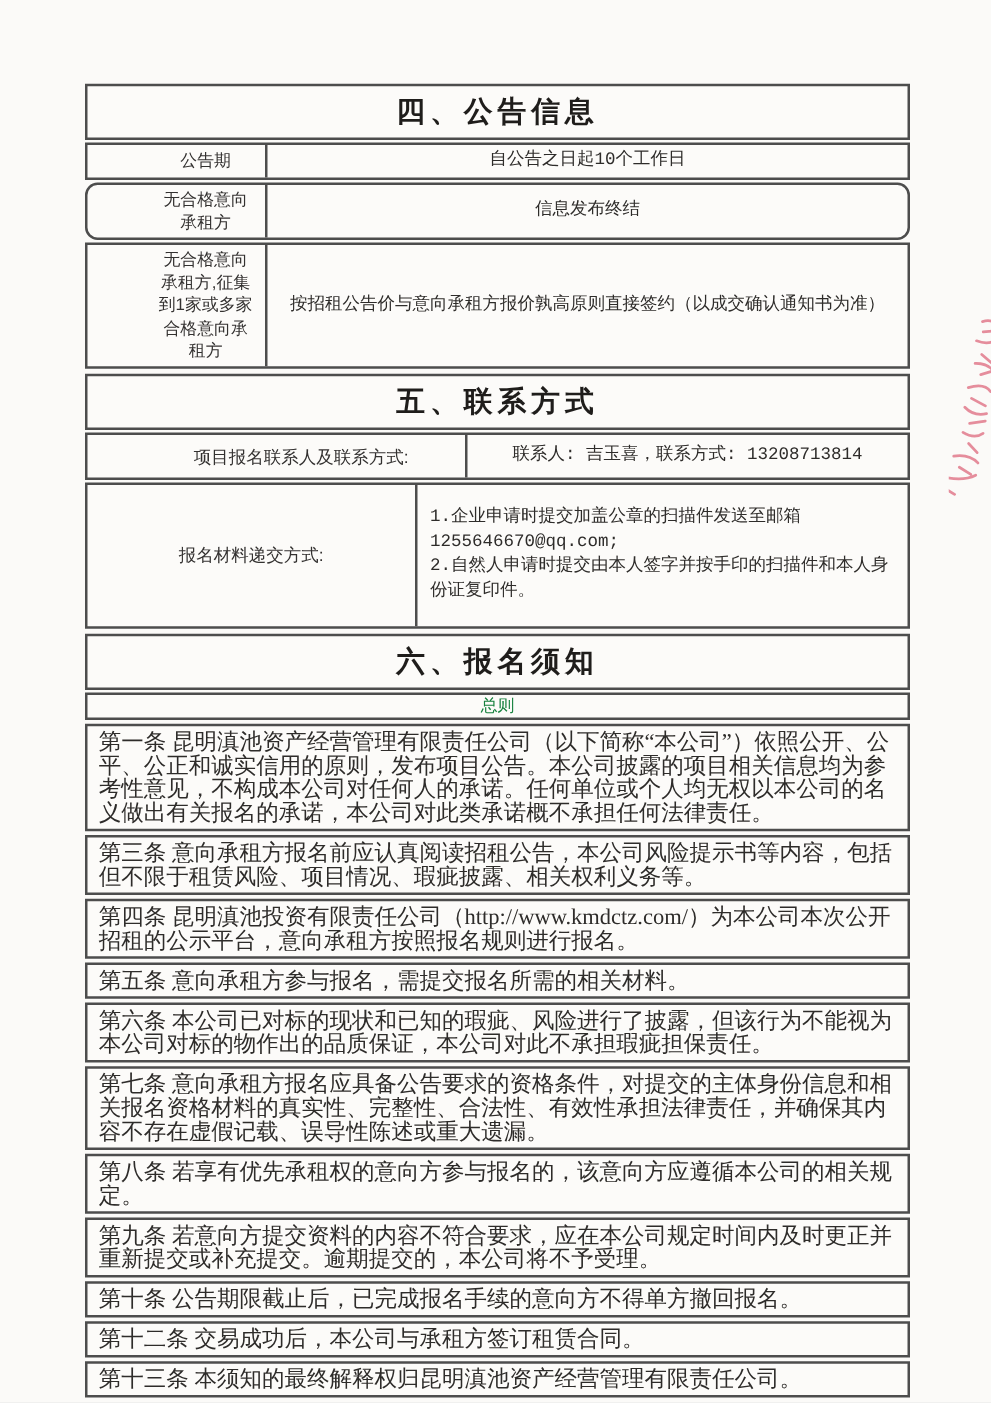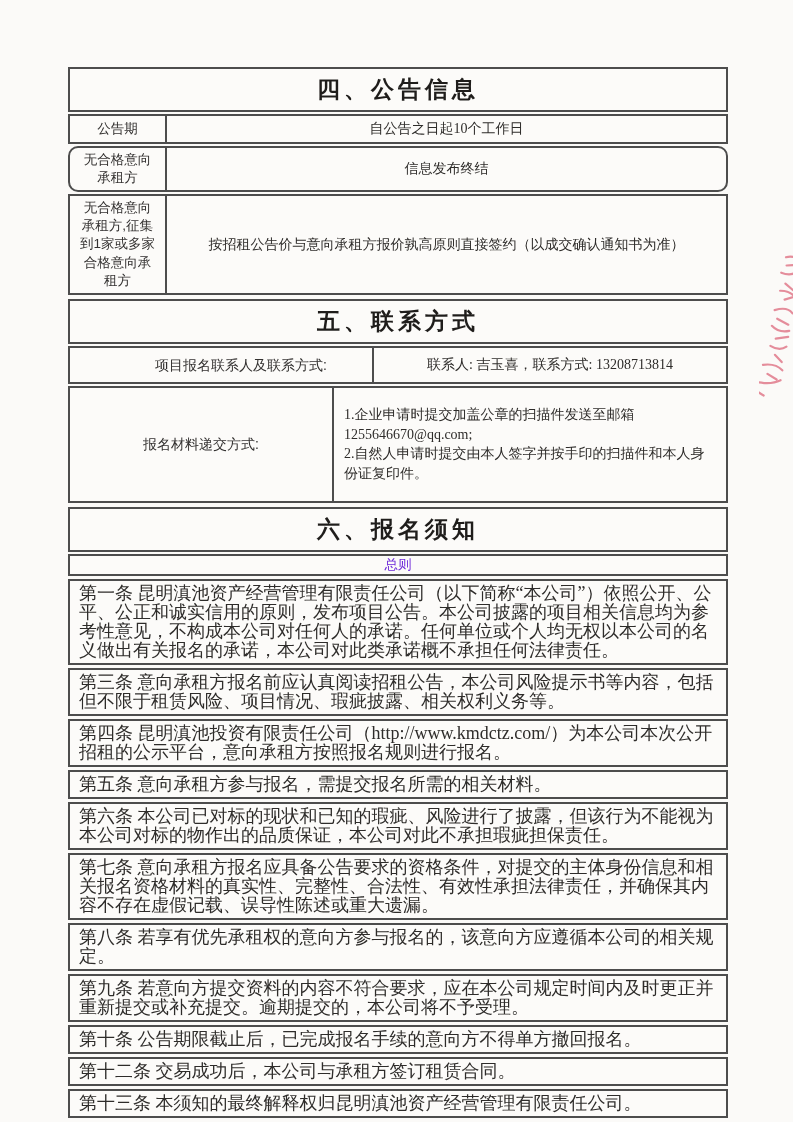--- a/index.html
+++ b/index.html
@@ -39,39 +39,40 @@
   .row {
     display: flex;
     margin-top: 2px;
     align-items: stretch;
   }
   .cell {
     display: flex;
     align-items: center;
     justify-content: center;
     padding: 3px 8px;
+    font-family: Liberation Mono, monospace;
   }
   .cell.label {
     font-family: "Liberation Sans", "DejaVu Sans", sans-serif;
     font-size: 13.5px;
     line-height: 1.35;
     text-align: center;
     border-right: 2px solid #4d4d4d;
     flex: 0 0 auto;
     color: #333130;
   }
   .cell.value {
     flex: 1 1 auto;
     font-size: 14px;
     line-height: 1.4;
     text-align: center;
     color: #2e2c2a;
   }
   
-  .s4 .cell.label { width: 97px; }
+  .s4 .cell.label { width: 97px; margin-left: 47px; }
   .s4 .r0 { min-height: 26px; }
   .s4 .r1 { min-height: 40px; border-radius: 10px; }
   .s4 .r2 { min-height: 94px; }
   
   .s5 .cell.label { width: 264px; font-size: 14px; }
   .s5 .r0 { min-height: 38px; padding-left: 40px; }
   .s5 .r1 { min-height: 74px; }
   .s5 .r1 .cell.value {
     text-align: left;
     justify-content: flex-start;
@@ -80,21 +81,21 @@
   }
   
   .subtitlebox {
     margin-top: 2px;
     min-height: 22px;
     display: flex;
     align-items: center;
     justify-content: center;
     font-family: "Liberation Sans", "DejaVu Sans", sans-serif;
     font-size: 13.5px;
-    color: #6d28d9;
+    color: #15803d;
   }
   .itembox {
     margin-top: 3px;
     padding: 3px 9px;
     font-size: 18px;
     line-height: 19px;
     text-align: left;
     color: #2e2c2a;
   }
   .stamp {

